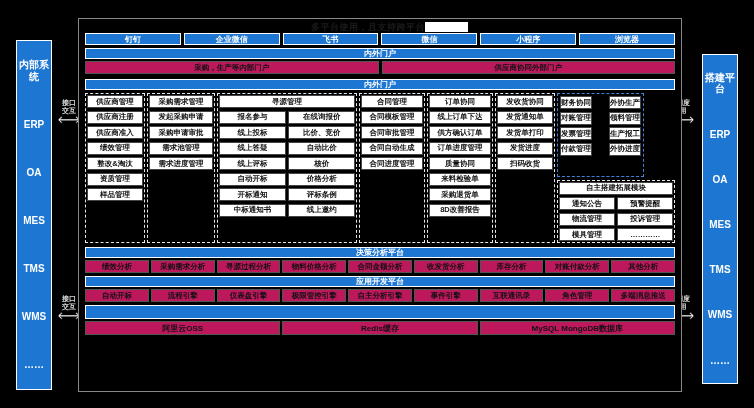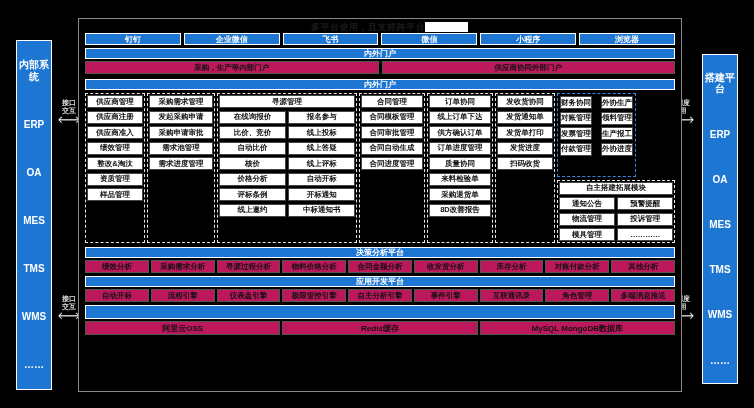--- a/index.html
+++ b/index.html
@@ -163,36 +163,36 @@
           <div class="cell hdr">采购需求管理</div>
           <div class="cell">发起采购申请</div>
           <div class="cell">采购申请审批</div>
           <div class="cell">需求池管理</div>
           <div class="cell">需求进度管理</div>
         </div>
         <div class="grp grp-dash" style="width: 140px;">
           <div class="cell hdr">寻源管理</div>
           <div class="sub">
             <div class="col">
+              <div class="cell">报名参与</div>
+              <div class="cell">线上投标</div>
+              <div class="cell">线上答疑</div>
+              <div class="cell">线上评标</div>
+              <div class="cell">自动开标</div>
+              <div class="cell">开标通知</div>
+              <div class="cell">中标通知书</div>
+            </div>
+            <div class="col">
               <div class="cell">在线询报价</div>
               <div class="cell">比价、竞价</div>
               <div class="cell">自动比价</div>
               <div class="cell">核价</div>
               <div class="cell">价格分析</div>
               <div class="cell">评标条例</div>
               <div class="cell">线上邀约</div>
-            </div>
-            <div class="col">
-              <div class="cell">报名参与</div>
-              <div class="cell">线上投标</div>
-              <div class="cell">线上答疑</div>
-              <div class="cell">线上评标</div>
-              <div class="cell">自动开标</div>
-              <div class="cell">开标通知</div>
-              <div class="cell">中标通知书</div>
             </div>
           </div>
         </div>
         <div class="grp grp-dash" style="width: 66px;">
           <div class="cell hdr">合同管理</div>
           <div class="cell">合同模板管理</div>
           <div class="cell">合同审批管理</div>
           <div class="cell">合同自动生成</div>
           <div class="cell">合同进度管理</div>
         </div>
@@ -207,21 +207,21 @@
           <div class="cell">8D改善报告</div>
         </div>
         <div class="grp grp-dash" style="width: 60px;">
           <div class="cell hdr">发收货协同</div>
           <div class="cell">发货通知单</div>
           <div class="cell">发货单打印</div>
           <div class="cell">发货进度</div>
           <div class="cell">扫码收货</div>
         </div>
         <div style="display: flex; flex-direction: column; gap: 2.5px; flex: 1 1 0%;">
-          <div class="grp grp-blue" style="display: flex; flex-direction: row; gap: 7px; flex: 1 1 0%; align-self: flex-start;">
+          <div class="grp grp-blue" style="display: flex; flex-direction: row; gap: 15px; flex: 1 1 0%; align-self: flex-start;">
             <div class="grp " style="flex: 1 1 0%;">
               <div class="cell hdr">财务协同</div>
               <div class="cell">对账管理</div>
               <div class="cell">发票管理</div>
               <div class="cell">付款管理</div>
             </div>
             <div class="grp " style="flex: 1 1 0%;">
               <div class="cell hdr">外协生产</div>
               <div class="cell">领料管理</div>
               <div class="cell">生产报工</div>

